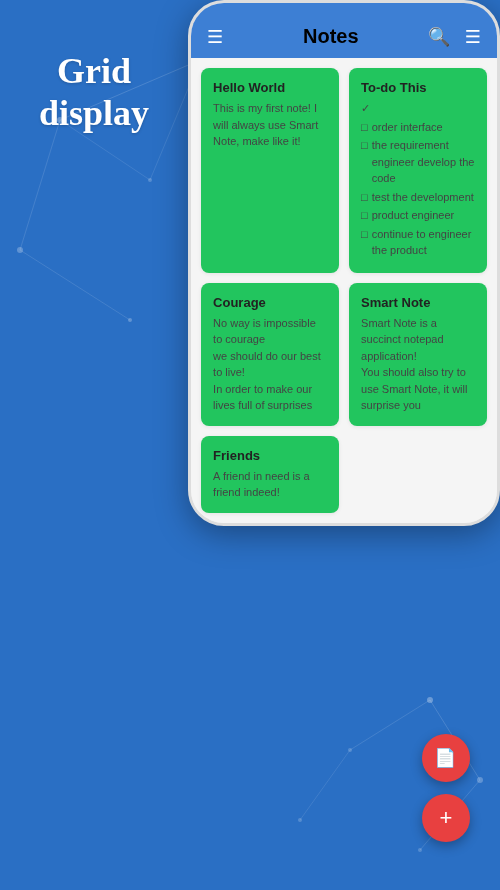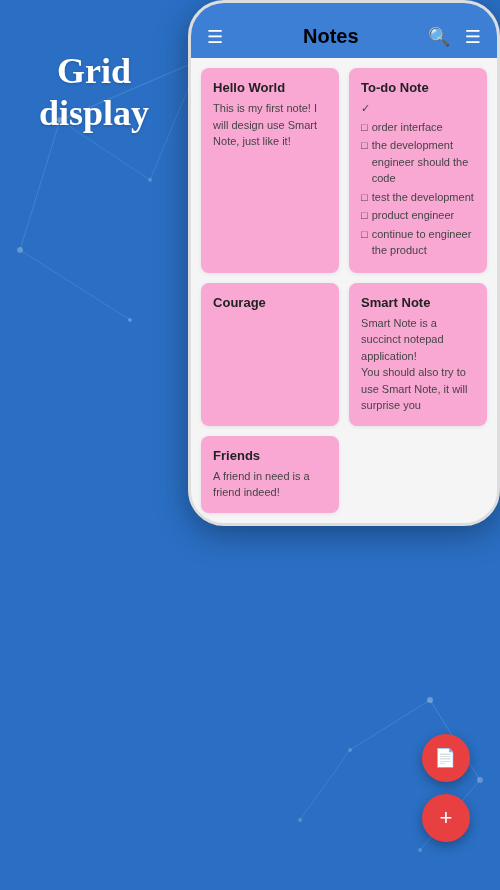--- a/index.html
+++ b/index.html
@@ -94,21 +94,21 @@
     .notes-grid {
       display: grid;
       grid-template-columns: 1fr 1fr;
       gap: 10px;
       padding: 10px;
       background: #f5f5f5;
       flex: 1;
     }
 
     .note-card {
-      background: #f9a8d4;
+      background: #22c55e;
       border-radius: 8px;
       padding: 12px;
       box-shadow: 0 1px 4px rgba(0,0,0,0.08);
     }
 
     .note-title {
       font-size: 13px;
       font-weight: bold;
       color: #222;
       margin-bottom: 5px;
@@ -212,54 +212,55 @@
       <div class="header-icons">
         <span class="header-icon">🔍</span>
         <span class="header-icon">☰</span>
       </div>
     </div>
 
     <div class="notes-grid">
 
       <div class="note-card">
         <div class="note-title">Hello World</div>
-        <div class="note-body">This is my first note! I will design use Smart Note, just like it!</div>
-      </div>
-
-      <div class="note-card">
-        <div class="note-title">To-do Note</div>
+        <div class="note-body">This is my first note! I will always use Smart Note, make like it!</div>
+      </div>
+
+      <div class="note-card">
+        <div class="note-title">To-do This</div>
         <div class="note-body">
           <div class="todo-item">
             <span>✓</span>
           </div>
           <div class="todo-item">
             <span>□</span>
             <span>order interface</span>
           </div>
           <div class="todo-item">
             <span>□</span>
-            <span>the development engineer should the code</span>
+            <span>the requirement engineer develop the code</span>
           </div>
           <div class="todo-item">
             <span>□</span>
             <span>test the development</span>
           </div>
           <div class="todo-item">
             <span>□</span>
             <span>product engineer</span>
           </div>
           <div class="todo-item">
             <span>□</span>
             <span>continue to engineer the product</span>
           </div>
         </div>
       </div>
 
       <div class="note-card">
         <div class="note-title">Courage</div>
+        <div class="note-body">No way is impossible to courage<br>we should do our best to live!<br>In order to make our lives full of surprises</div>
       </div>
 
       <div class="note-card">
         <div class="note-title">Smart Note</div>
         <div class="note-body">Smart Note is a succinct notepad application!<br>You should also try to use Smart Note, it will surprise you</div>
       </div>
 
       <div class="note-card">
         <div class="note-title">Friends</div>
         <div class="note-body">A friend in need is a friend indeed!</div>

